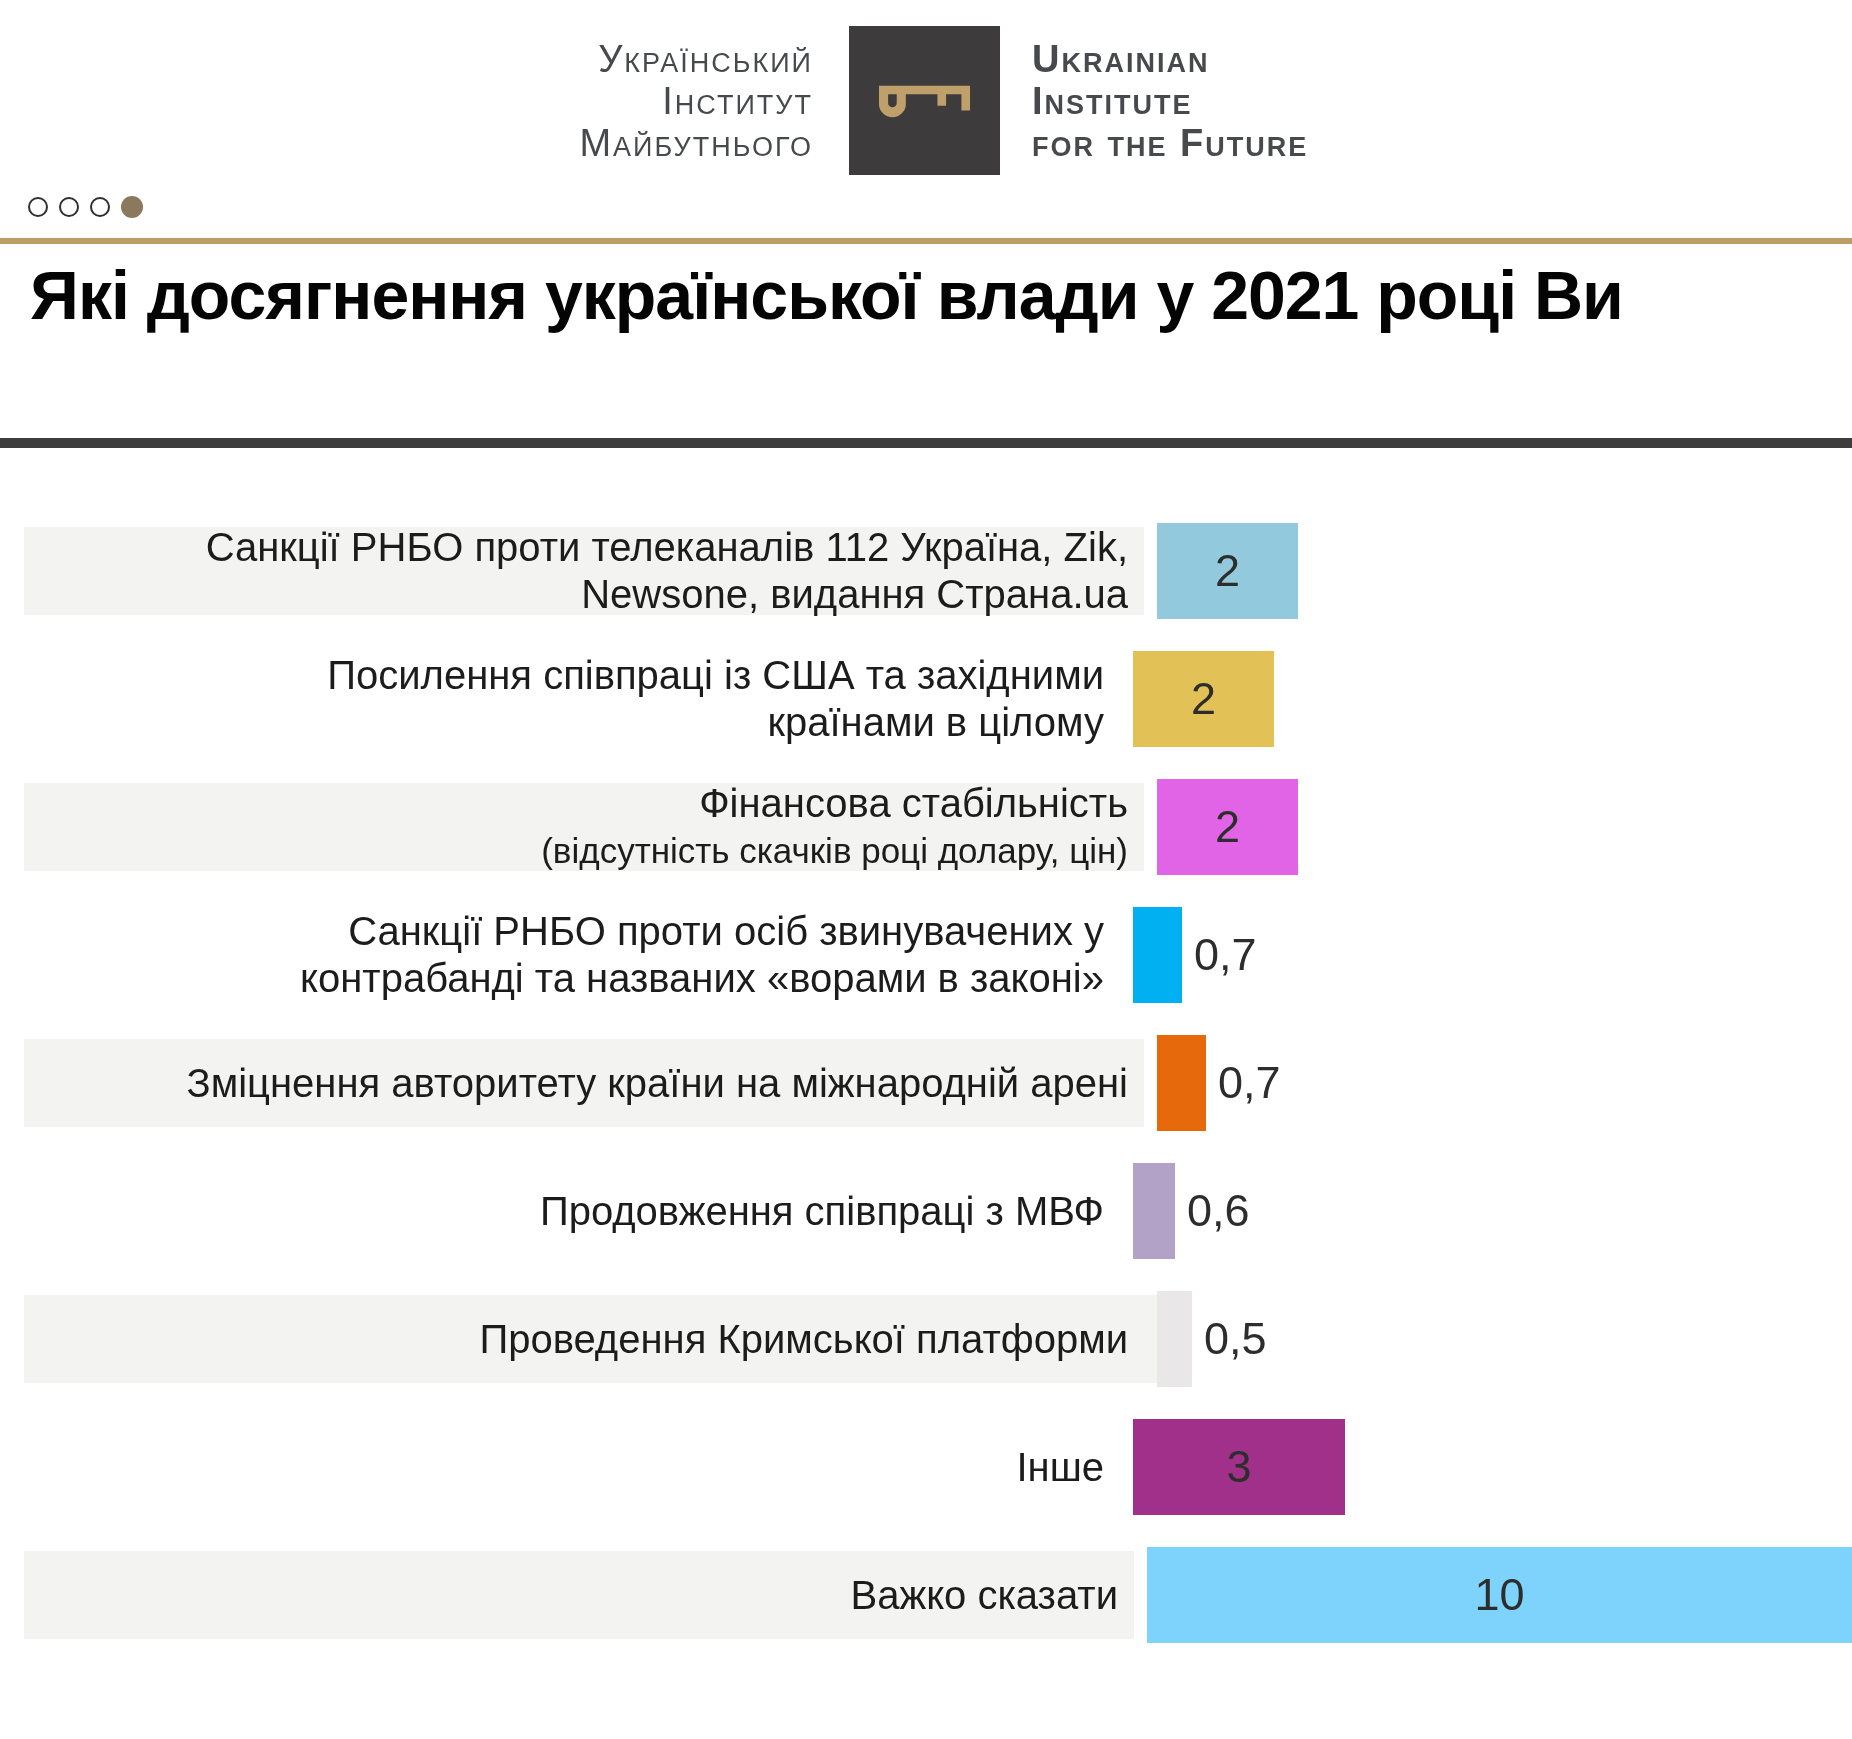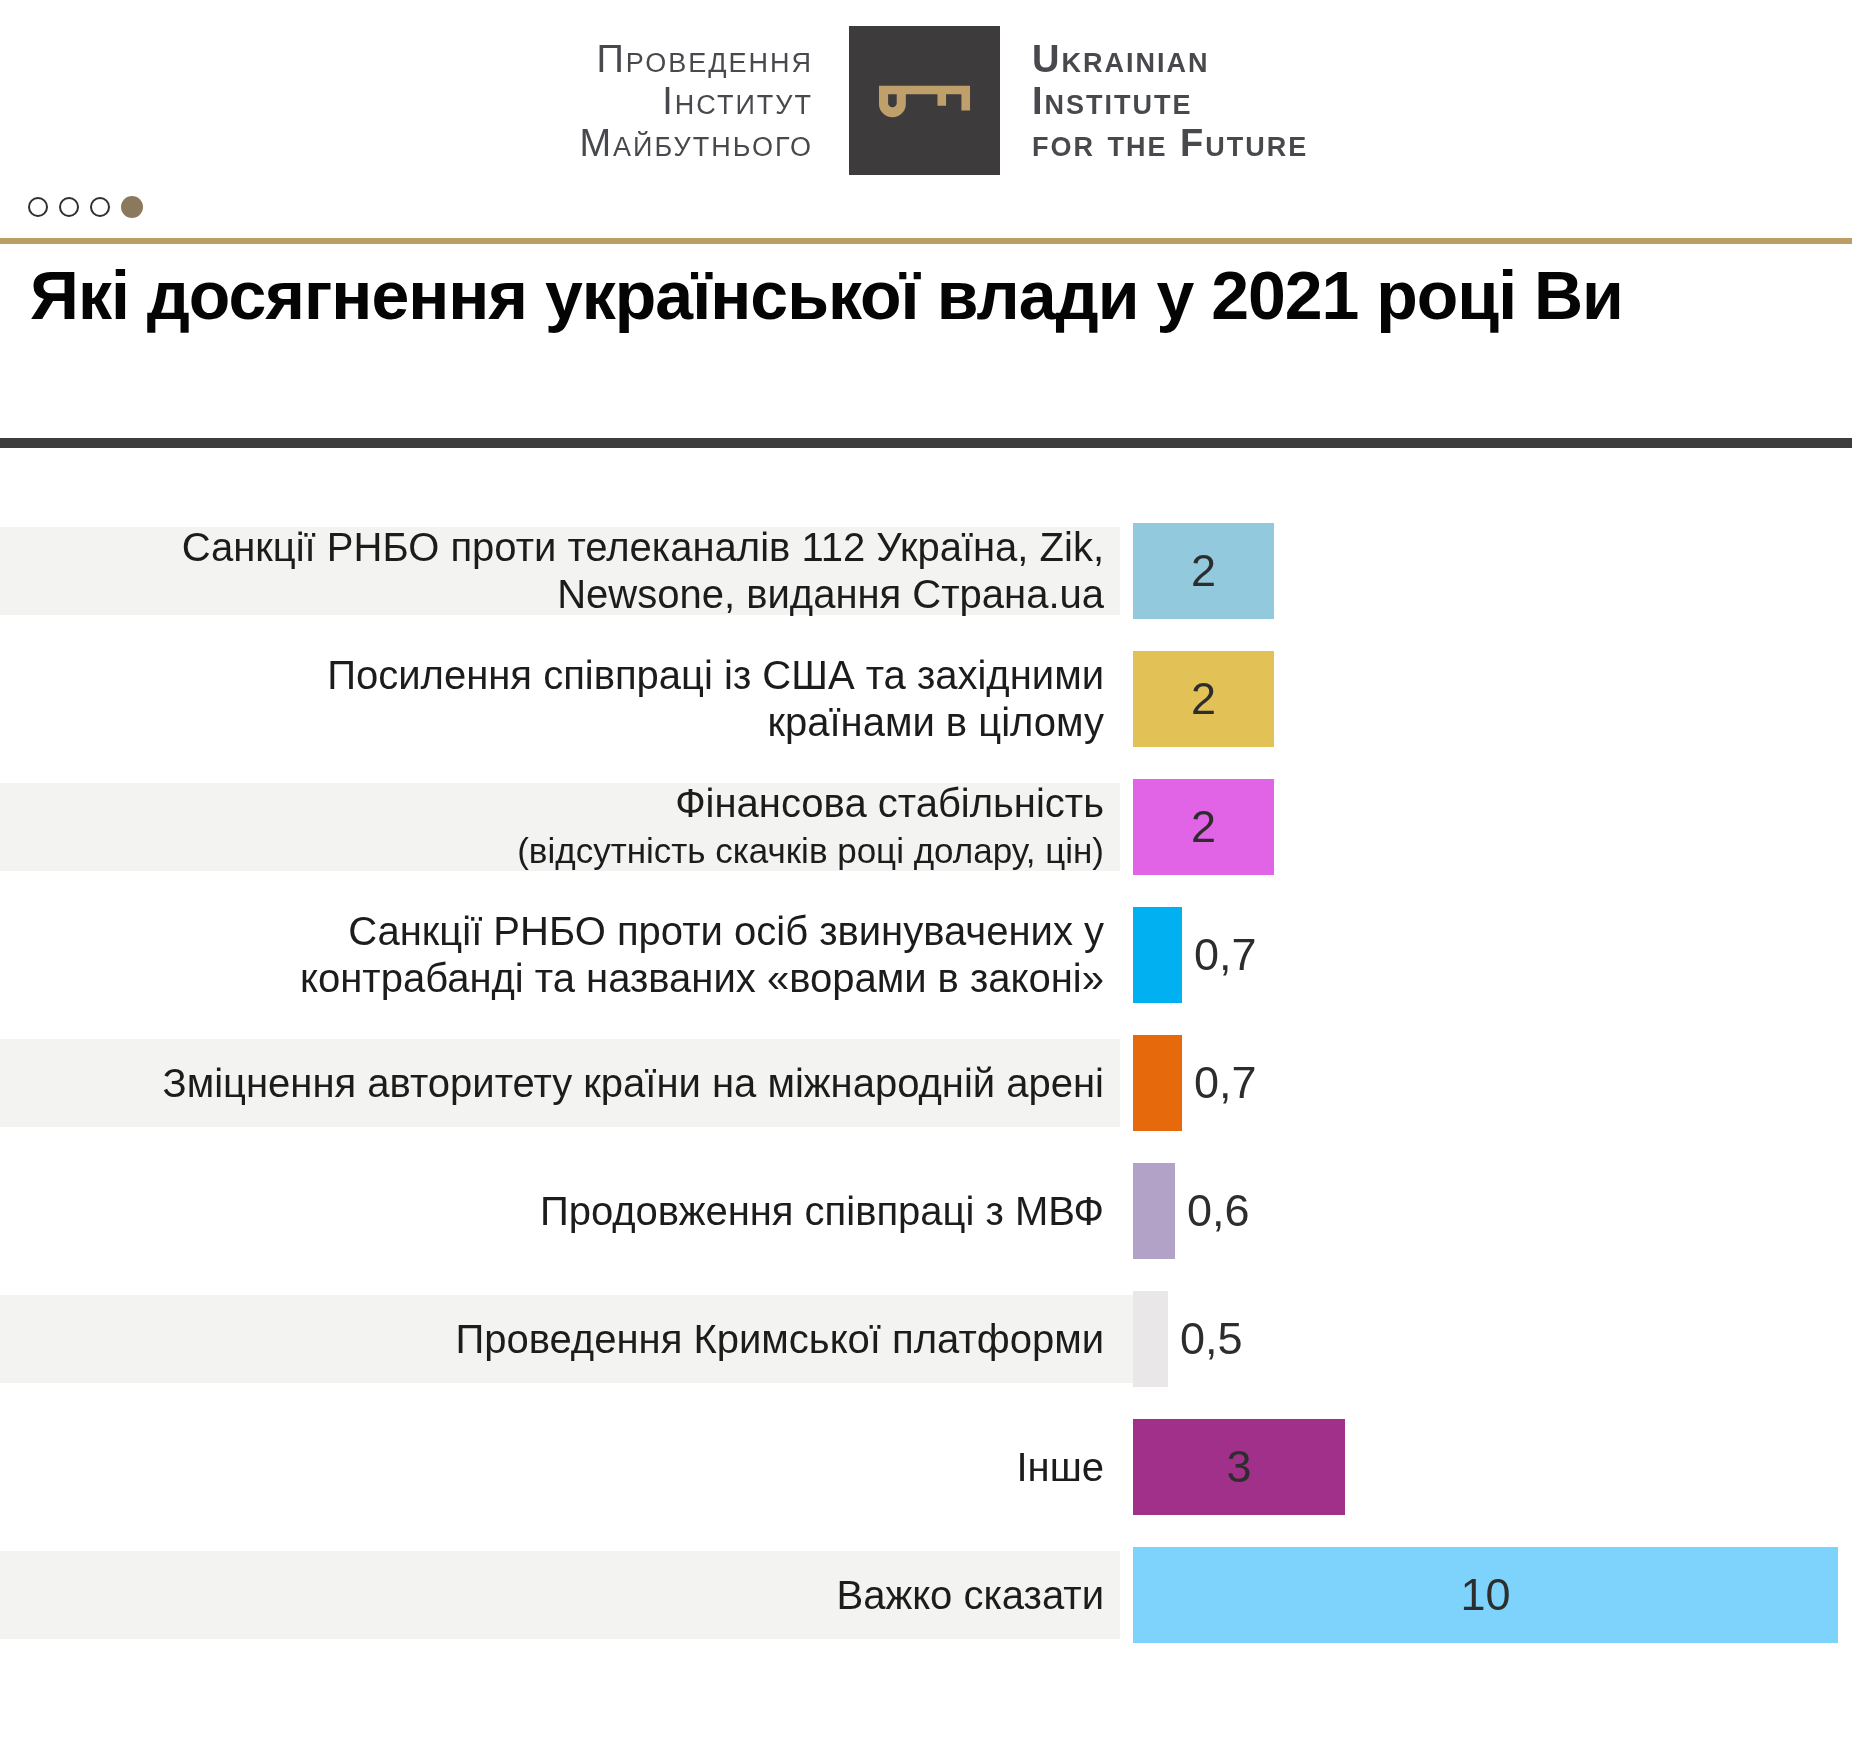--- a/index.html
+++ b/index.html
@@ -24,37 +24,37 @@
   
   .title{position:absolute;left:30px;top:252px;margin:0;font-weight:700;color:#040404;
          font-size:68px;line-height:86px;letter-spacing:-1px;white-space:nowrap;}
 
   
   .chart{position:absolute;left:0;top:523px;width:100%;}
   .row{display:flex;align-items:center;height:96px;margin-bottom:32px;}
   .label-cell{width:1120px;height:88px;align-self:center;box-sizing:border-box;position:relative;
               display:flex;flex-direction:column;justify-content:center;align-items:flex-end;
               padding-right:16px;}
-  .row.banded .label-cell{background:var(--band);}
+  .row.banded .label-cell{background:var(--band);margin-left:24px;}
   .label-cell.band-tail::after{content:"";position:absolute;left:100%;top:0;height:100%;width:48px;
               background:var(--band);}
   .lbl{font-size:40px;line-height:47px;color:#1c1c1c;white-space:nowrap;}
   .lbl.sub{font-size:35px;}
   .bar{margin-left:13px;height:96px;display:flex;align-items:center;justify-content:center;
        position:relative;z-index:1;flex:0 0 auto;}
   .val{font-size:45px;color:#2d2d2d;}
   .val.outside{margin-left:12px;}
 </style>
 </head>
 <body>
 
 <div class="page" style="--gold: #bc9d66; --dark-rule: #3d3d3d; --band: #f3f3f2; --square: #3e3b3c; --dot-active: #8a795c;">
 
   <div class="logo-text logo-uk">
-    <div>Проведення</div>
+    <div>Український</div>
     <div>Інститут</div>
     <div>Майбутнього</div>
   </div>
 
   <div class="logo-square">
     <svg width="92" height="34" viewBox="0 0 96 34">
       <path id="key-path" fill-rule="evenodd" fill="#bfa06a" d="M0,1 H95 V27 H86 V10 H70 V22 H61 V10 H28 V20 a14,14 0 0 1 -28,0 Z
            M9.5,10 V19 a4.5,4.5 0 0 0 9,0 V10 Z"></path>
     </svg>
   </div>

